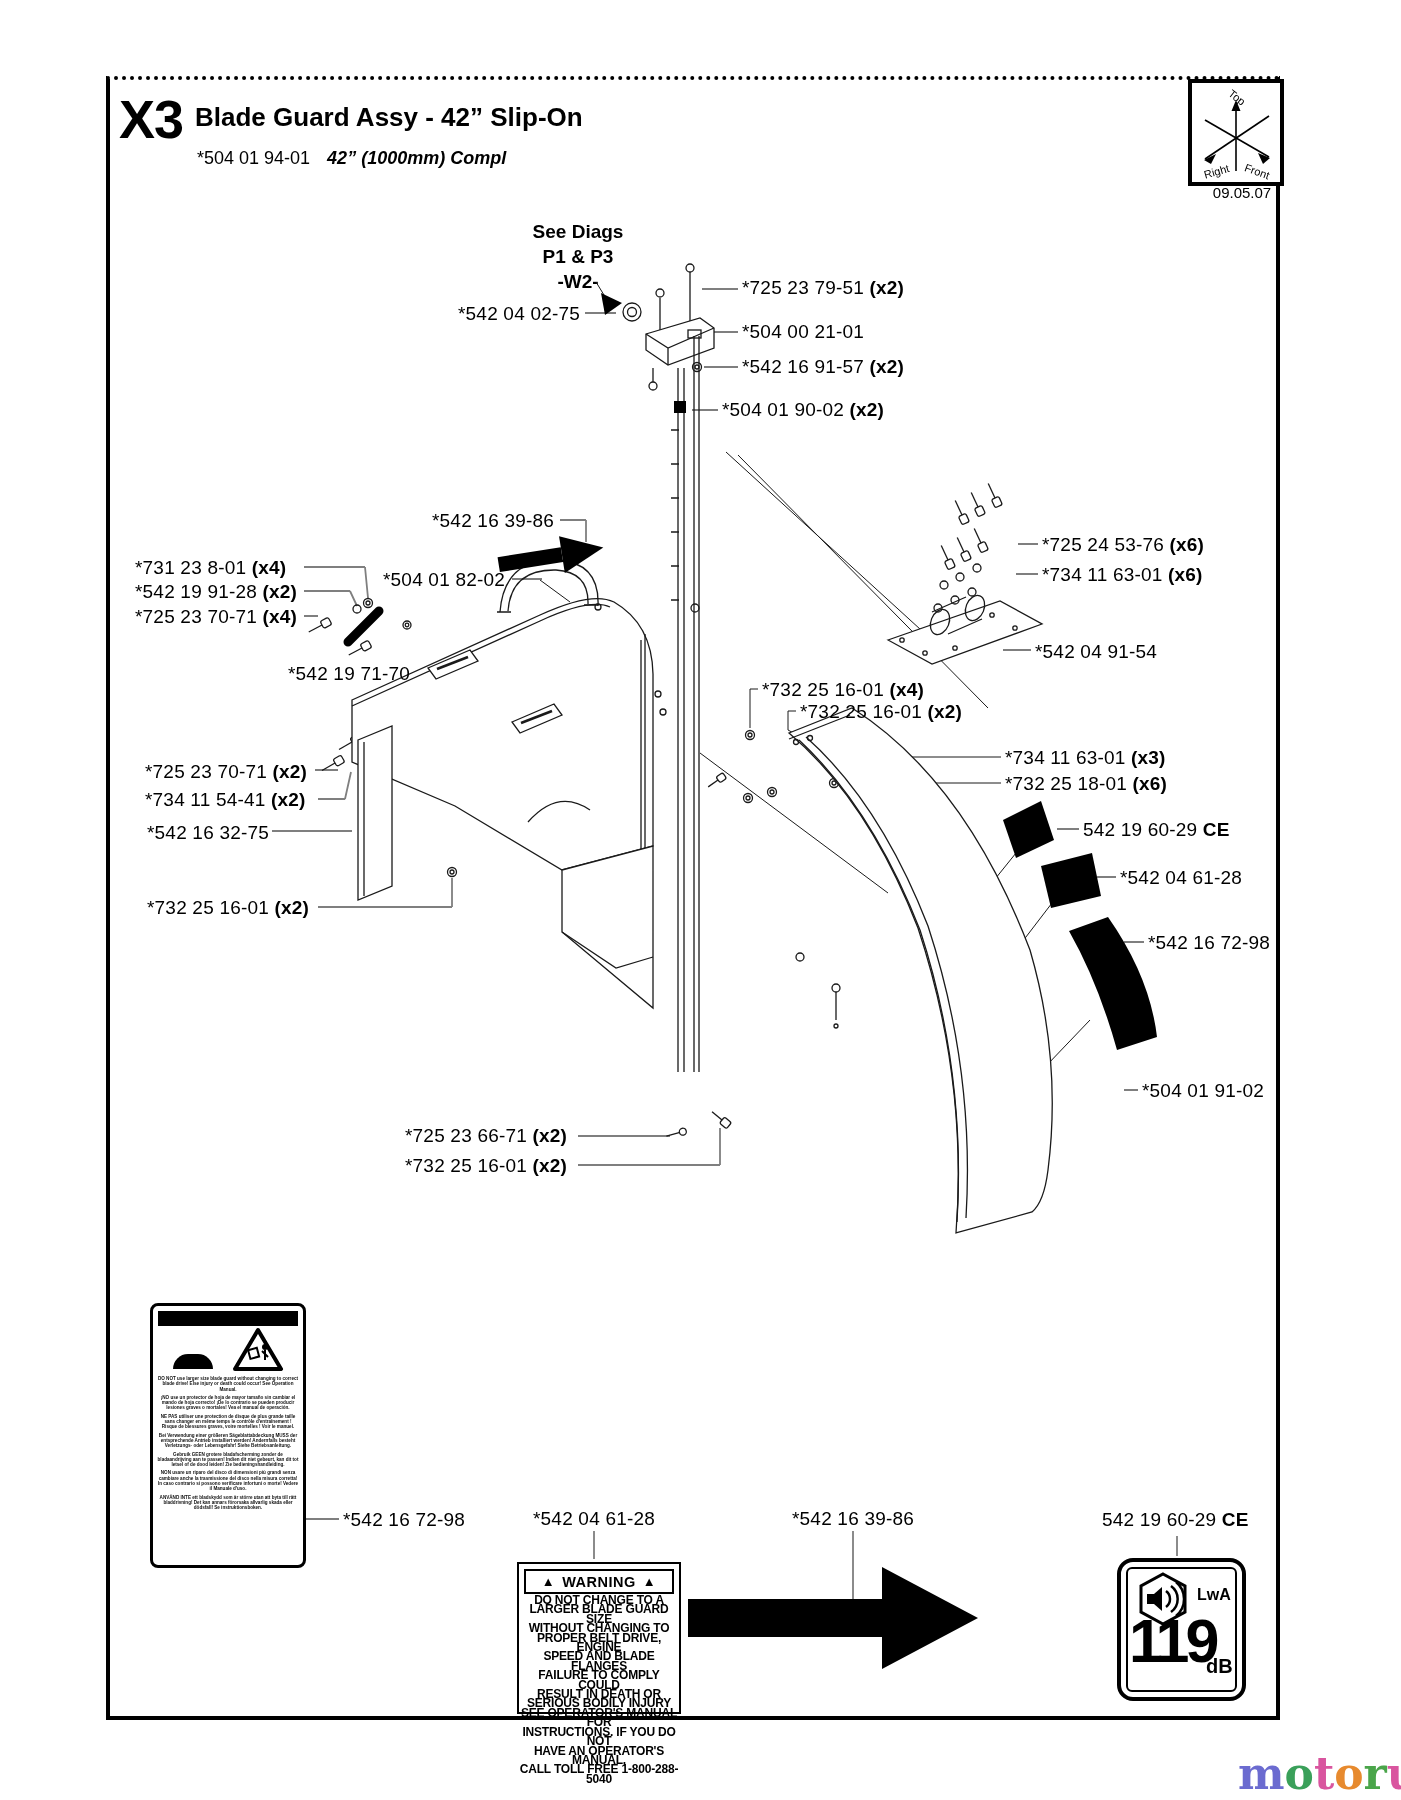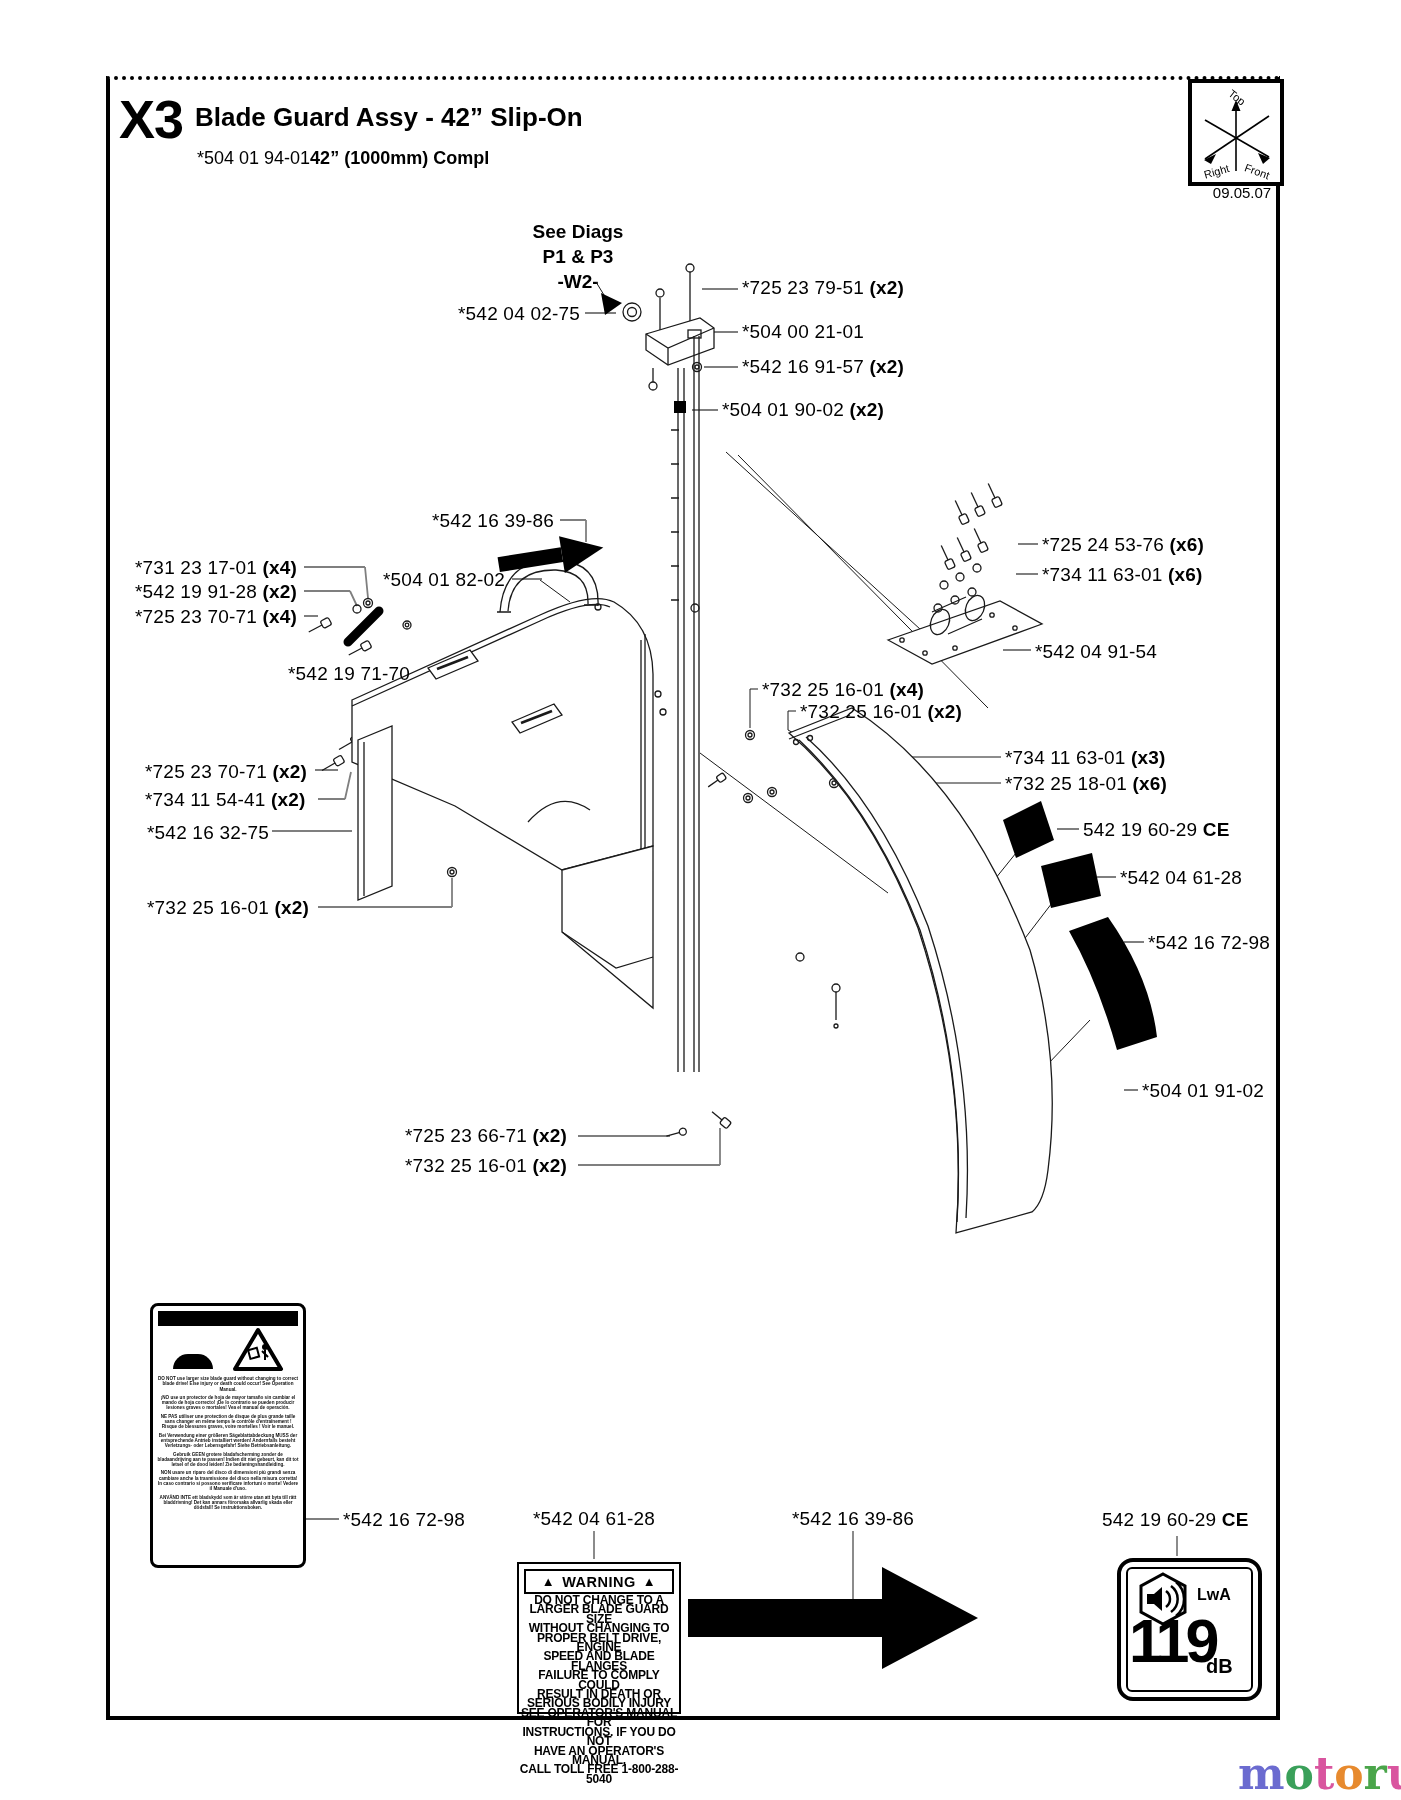--- a/index.html
+++ b/index.html
@@ -6,21 +6,21 @@
     font-family:"Liberation Sans","DejaVu Sans",sans-serif;color:#000;}
   .abs{position:absolute;}
   
   #frame{left:106px;top:76px;width:1166px;height:1636px;border:4px solid #000;border-top-style:dotted;background:#fff;}
   #compassBox{left:1188px;top:79px;width:88px;height:99px;border:4px solid #000;background:#fff;}
   #dateTxt{left:1196px;top:184px;width:92px;text-align:center;font-size:15px;}
   
   #tCode{left:119px;top:88px;font-size:54px;font-weight:bold;letter-spacing:-1px;}
   #tMain{left:195px;top:102px;font-size:26px;font-weight:bold;}
   #tSub{left:197px;top:148px;font-size:18px;}
-  #tSub b{margin-left:0;}
+  #tSub b{margin-left:17px;font-style:italic;}
   
   .plabel{position:absolute;font-size:19px;white-space:nowrap;letter-spacing:.2px;}
   .plabel .q{font-weight:bold;white-space:pre;}
   
   #seeDiags{left:518px;top:219px;width:120px;text-align:center;font-size:19px;font-weight:bold;line-height:25px;}
   
   #diag{left:0;top:0;width:1401px;height:1800px;pointer-events:none;}
   .ln{stroke:#1a1a1a;stroke-width:1.3;fill:none;}
   .lnw{stroke:#1a1a1a;stroke-width:1.3;fill:#fff;}
   .ld{stroke:#7f7f7f;stroke-width:1.8;fill:none;}
@@ -31,21 +31,21 @@
   #sticker .bar{margin:5px 5px 3px 5px;height:15px;background:#000;}
   #sticker .icons{display:flex;align-items:flex-end;justify-content:space-around;padding:0 10px;height:44px;}
   #sticker .hump{width:40px;height:15px;background:#000;border-radius:20px 20px 0 0;margin-bottom:4px;}
   #sticker p{margin:3px 4px;font-size:4.6px;line-height:5.3px;font-weight:bold;text-align:center;color:#111;}
   
   #warnLabel{left:517px;top:1562px;width:160px;height:148px;border:2.5px solid #000;background:#fff;}
   #warnLabel .head{margin:5px 5px 2px 5px;border:2px solid #000;height:21px;display:flex;align-items:center;justify-content:center;gap:7px;font-weight:bold;font-size:14.5px;letter-spacing:.5px;}
   #warnLabel .head .tri{font-size:13px;line-height:13px;}
   #warnLabel .body{text-align:center;font-size:12px;line-height:9.4px;font-weight:bold;letter-spacing:-0.2px;}
   
-  #badge{left:1117px;top:1558px;width:121px;height:135px;border:4px solid #000;border-radius:16px;background:#fff;padding-left:16px;}
+  #badge{left:1117px;top:1558px;width:121px;height:135px;border:4px solid #000;border-radius:16px;background:#fff;}
   #badge .inner{position:absolute;left:5px;top:5px;right:5px;bottom:5px;border:2px solid #000;border-radius:6px;}
   #badge .lwa{position:absolute;left:76px;top:24px;font-size:16px;font-weight:bold;}
   #badge .big{position:absolute;left:8px;top:44px;font-size:61px;font-weight:bold;letter-spacing:-4px;font-family:"Liberation Sans",sans-serif;}
   #badge .db{position:absolute;left:85px;top:93px;font-size:20px;font-weight:bold;}
   
   #wm{left:1238px;top:1748px;font-family:"DejaVu Serif","Liberation Serif",serif;font-weight:bold;font-size:44px;white-space:nowrap;}
   svg text{font-family:"Liberation Sans",sans-serif;}
 </style>
 </head>
 <body>
@@ -265,21 +265,21 @@
   </g>
   <polygon class="blk" points="688,1599 882,1599 882,1567 978,1618 882,1669 882,1637 688,1637"></polygon>
 </svg>
 
 <div class="plabel" style="left:458px;top:303px"><span>*542 04 02-75</span><span class="q"></span></div>
 <div class="plabel" style="left:742px;top:277px"><span>*725 23 79-51</span><span class="q"> (x2)</span></div>
 <div class="plabel" style="left:742px;top:321px"><span>*504 00 21-01</span><span class="q"></span></div>
 <div class="plabel" style="left:742px;top:356px"><span>*542 16 91-57</span><span class="q"> (x2)</span></div>
 <div class="plabel" style="left:722px;top:399px"><span>*504 01 90-02</span><span class="q"> (x2)</span></div>
 <div class="plabel" style="left:432px;top:510px"><span>*542 16 39-86</span><span class="q"></span></div>
-<div class="plabel" style="left:135px;top:557px"><span>*731 23 17-01</span><span class="q"> (x4)</span></div>
+<div class="plabel" style="left:135px;top:557px"><span>*731 23 8-01</span><span class="q"> (x4)</span></div>
 <div class="plabel" style="left:135px;top:581px"><span>*542 19 91-28</span><span class="q"> (x2)</span></div>
 <div class="plabel" style="left:135px;top:606px"><span>*725 23 70-71</span><span class="q"> (x4)</span></div>
 <div class="plabel" style="left:383px;top:569px"><span>*504 01 82-02</span><span class="q"></span></div>
 <div class="plabel" style="left:288px;top:663px"><span>*542 19 71-70</span><span class="q"></span></div>
 <div class="plabel" style="left:762px;top:679px"><span>*732 25 16-01</span><span class="q"> (x4)</span></div>
 <div class="plabel" style="left:800px;top:701px"><span>*732 25 16-01</span><span class="q"> (x2)</span></div>
 <div class="plabel" style="left:1042px;top:534px"><span>*725 24 53-76</span><span class="q"> (x6)</span></div>
 <div class="plabel" style="left:1042px;top:564px"><span>*734 11 63-01</span><span class="q"> (x6)</span></div>
 <div class="plabel" style="left:1035px;top:641px"><span>*542 04 91-54</span><span class="q"></span></div>
 <div class="plabel" style="left:145px;top:761px"><span>*725 23 70-71</span><span class="q"> (x2)</span></div>

